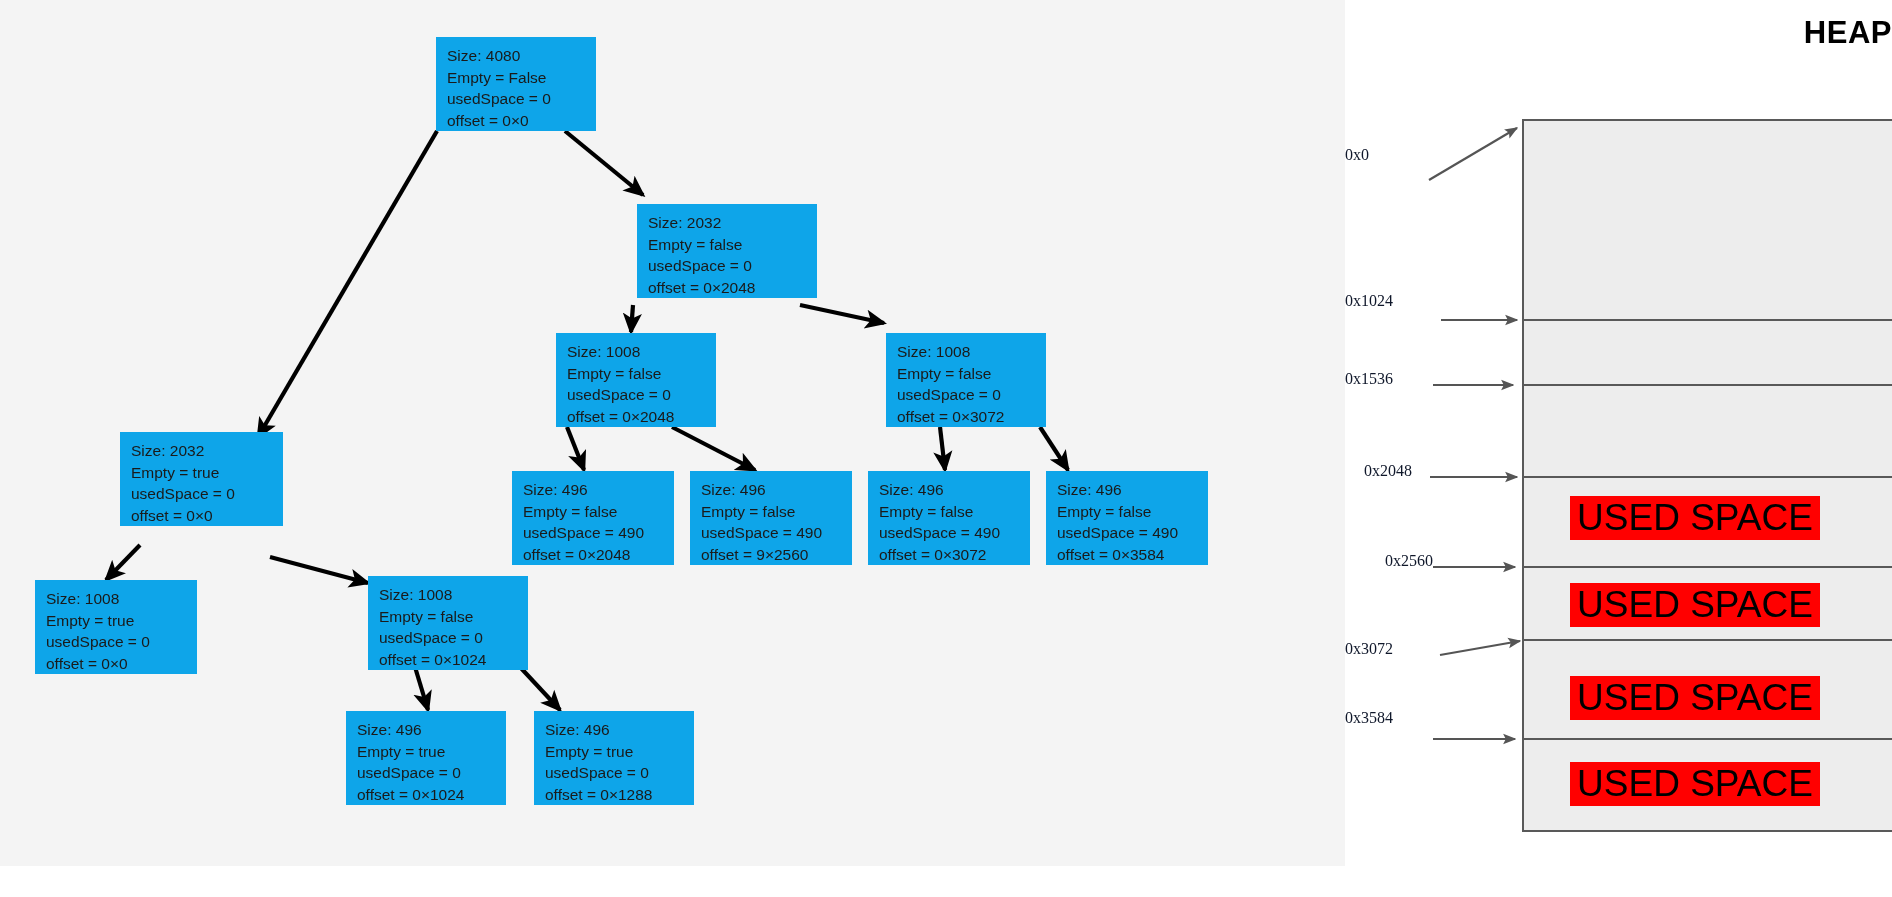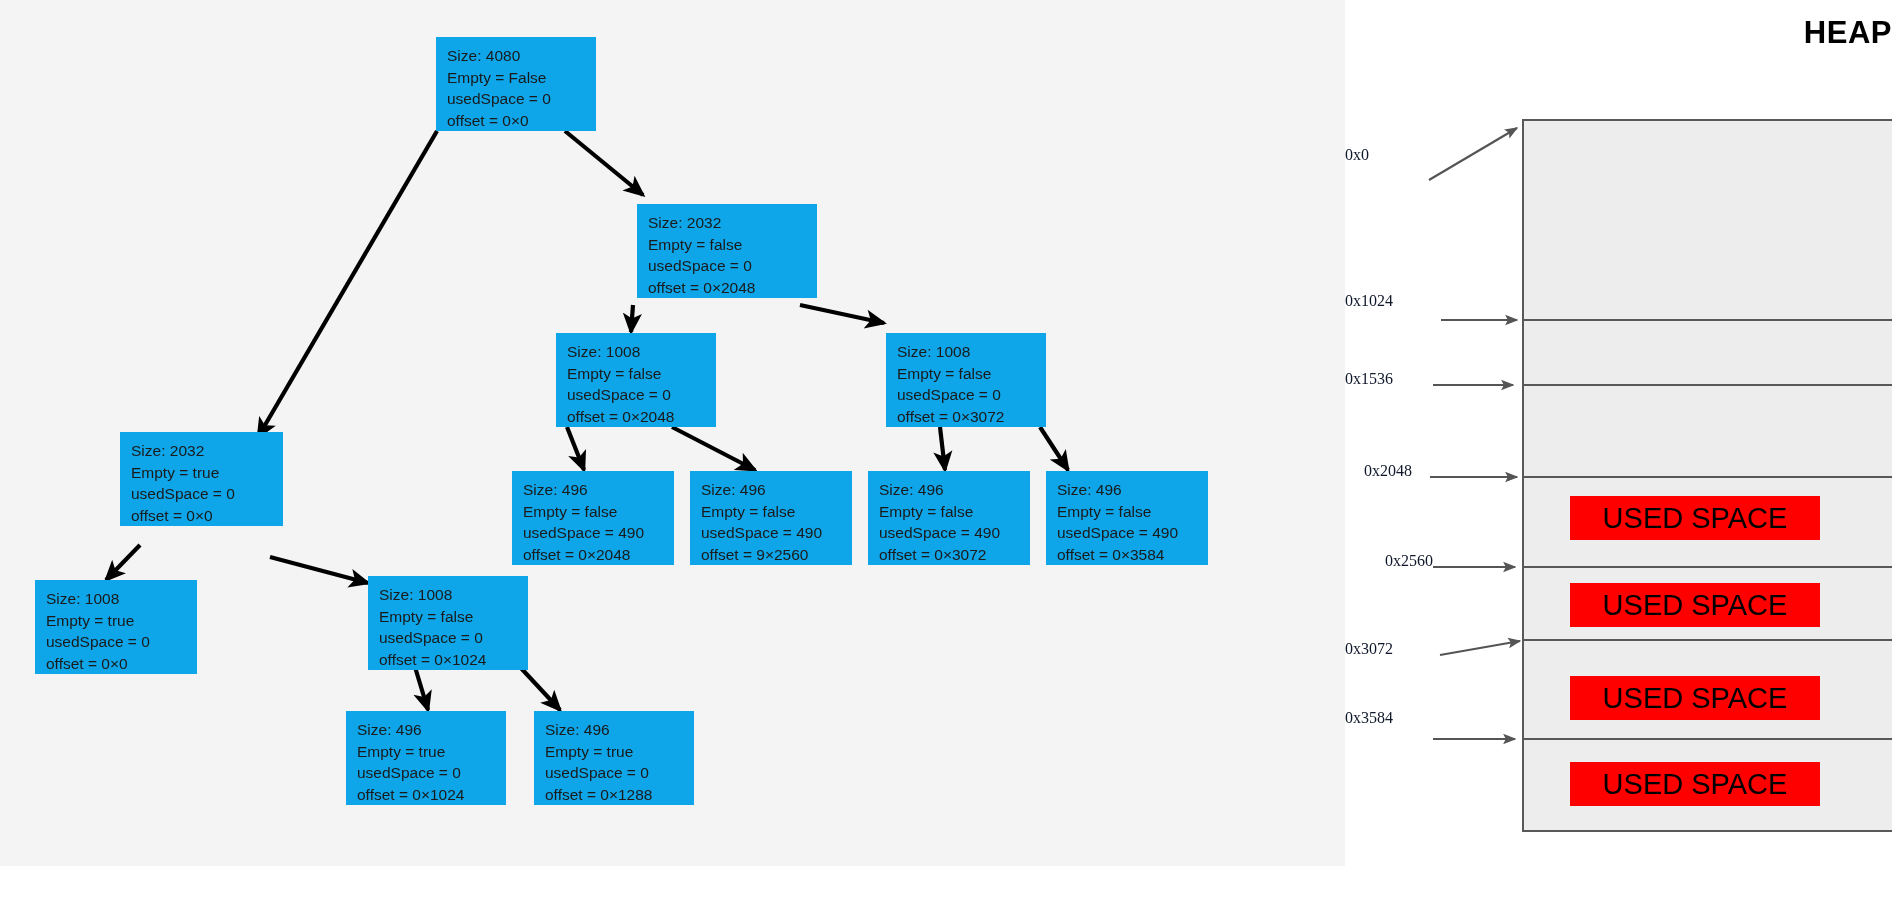--- a/index.html
+++ b/index.html
@@ -83,21 +83,21 @@
     left: 0;
     width: 420px;
     height: 0;
     border-top: 2px solid #595959;
   }
   .heap-used {
     position: absolute;
     background: #ff0000;
     color: #000000;
     font-family: "Liberation Sans", sans-serif;
-    font-size: 29px;
+    font-size: 37px;
     line-height: 44px;
     text-align: center;
     white-space: nowrap;
   }
   .addr-label {
     position: absolute;
     font-family: "Liberation Serif", serif;
     font-size: 16px;
     color: #0f172a;
     white-space: nowrap;

